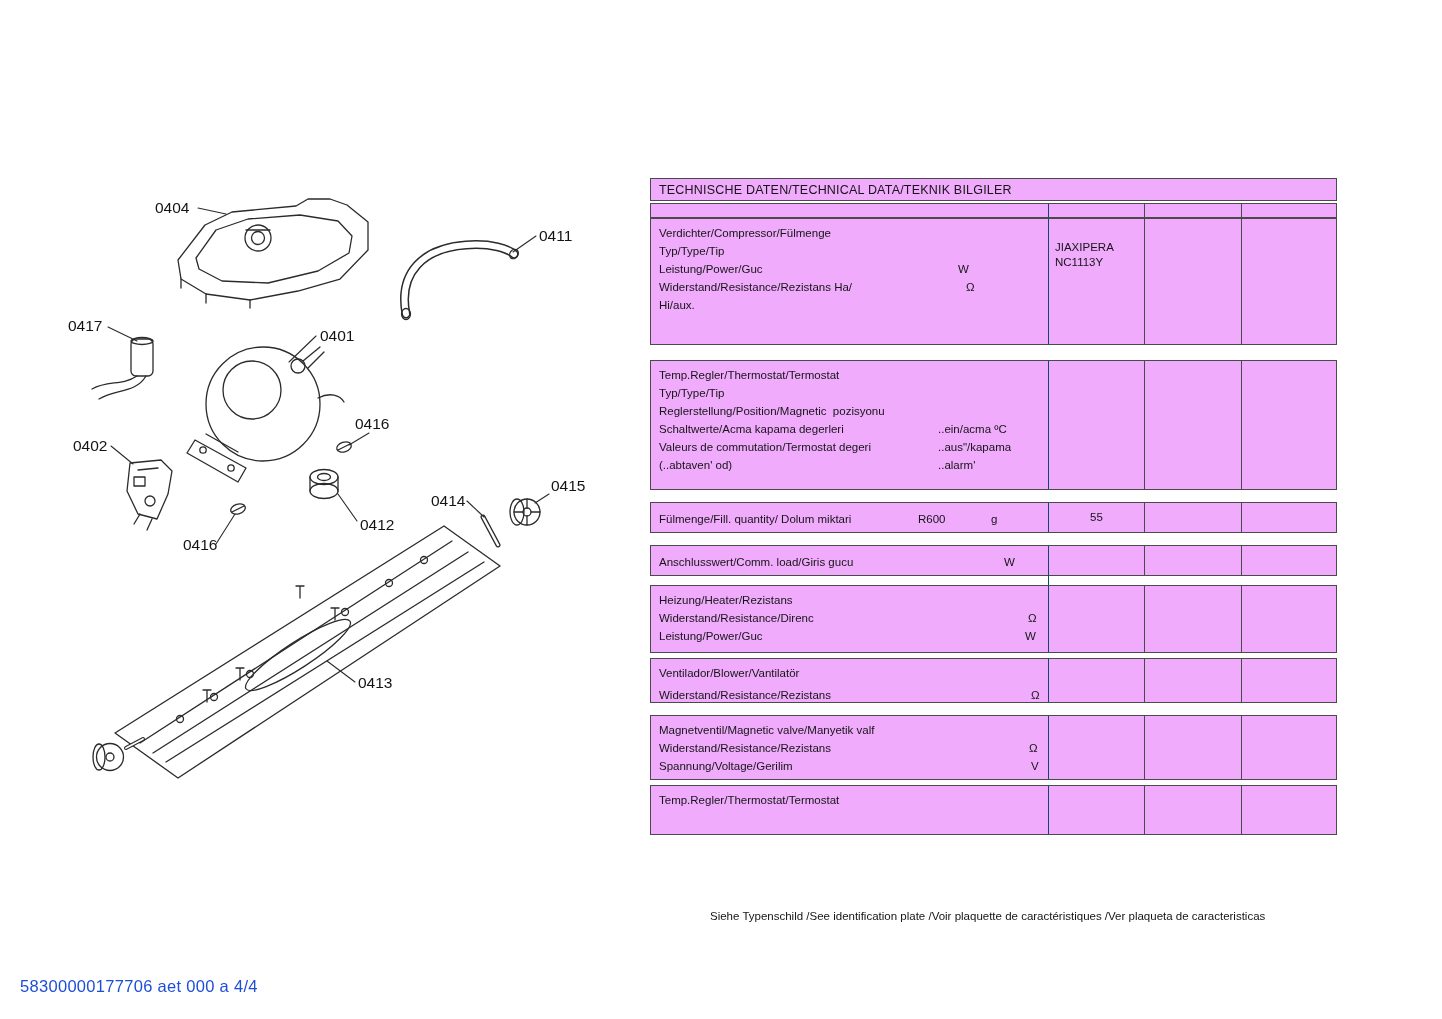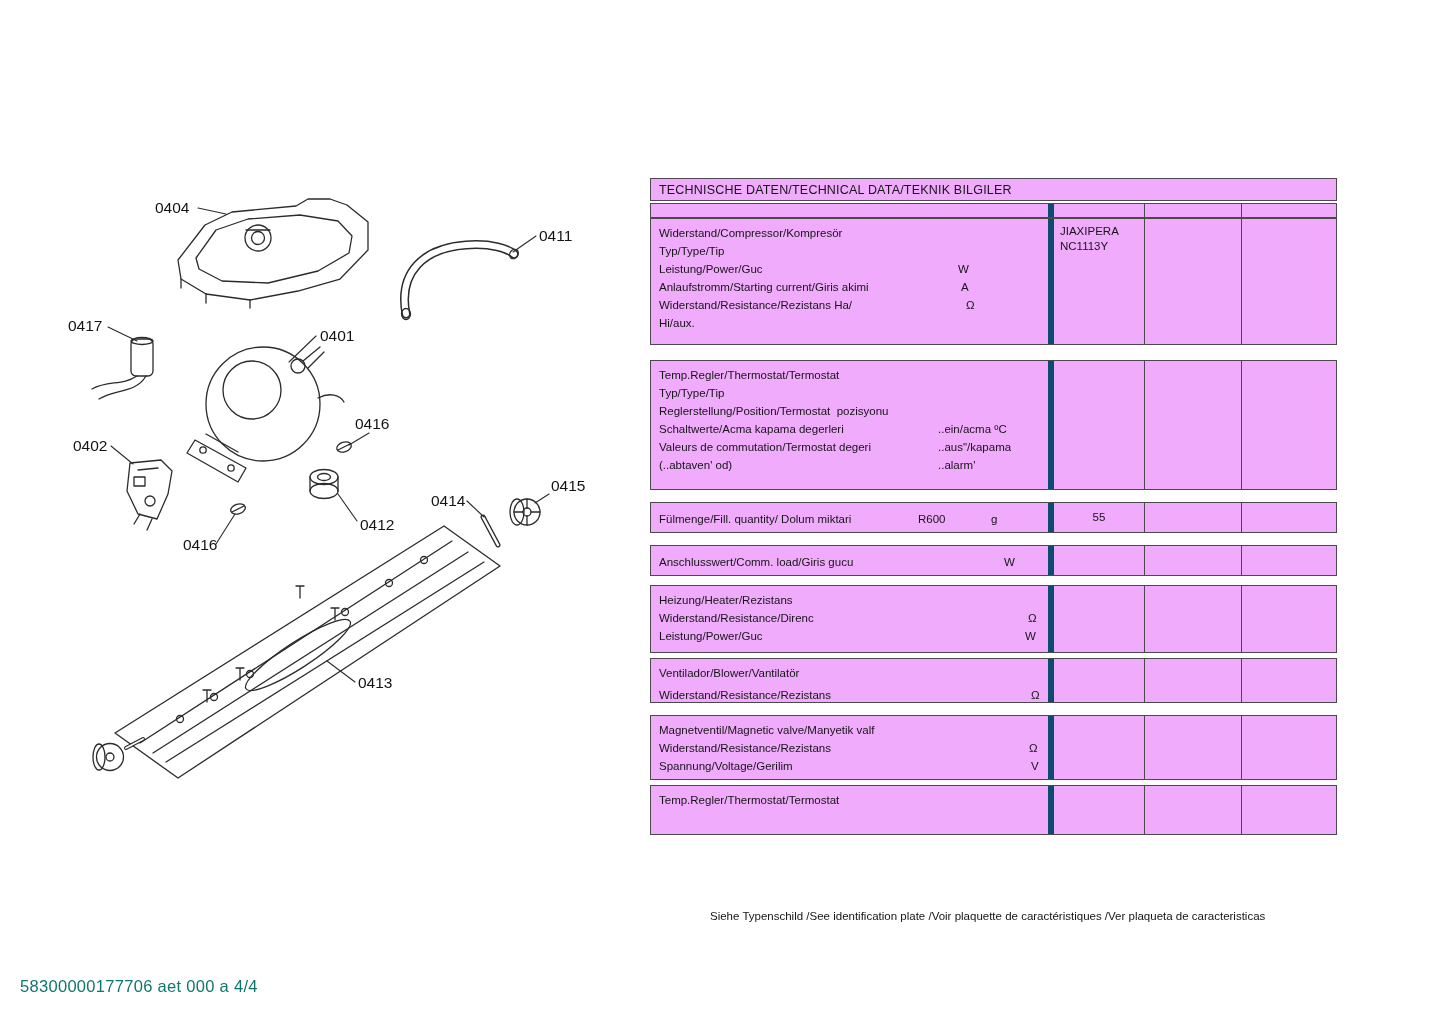--- a/index.html
+++ b/index.html
@@ -4,29 +4,29 @@
 <style>
   html,body{margin:0;padding:0;background:#fff;}
   body{width:1442px;height:1019px;position:relative;font-family:"Liberation Sans",sans-serif;color:#111;overflow:hidden;}
   .stage{position:absolute;inset:0;background:#fff;}
   svg text{font-family:"Liberation Sans",sans-serif;}
   
   .tbl{position:absolute;left:650px;top:178px;width:687px;height:660px;font-size:11.5px;color:#151515;}
   .box{position:absolute;left:0;width:687px;border:1px solid #4a4a4a;box-sizing:border-box;display:flex;background:#f0abfc;}
   .box.block{align-items:stretch;}
   .c1{width:397px;box-sizing:border-box;padding-top:5px;}
-  .c2{width:96px;border-left:6px solid #0c4a6e;box-sizing:border-box;padding:5px 6px;line-height:15px;}
+  .c2{width:96px;border-left:1px solid #0c4a6e;box-sizing:border-box;padding:21px 6px;line-height:15px;}
   .c3{width:97px;border-left:1px solid #4a4a4a;box-sizing:border-box;}
   .c4{flex:1;border-left:1px solid #4a4a4a;box-sizing:border-box;}
   .ln{position:relative;height:18px;line-height:18px;padding-left:8px;white-space:pre;}
   .u{position:absolute;top:0;}
   .title-box{display:block;padding:3px 8px;font-size:12.5px;line-height:16px;letter-spacing:.2px;}
   .center2{text-align:center;}
   .footnote{position:absolute;left:670px;top:910px;font-size:11.5px;color:#151515;white-space:nowrap;margin-left:40px;}
-  .doccode{position:absolute;left:20px;top:977px;font-size:16.5px;color:#0f766e;letter-spacing:.3px;}
+  .doccode{position:absolute;left:20px;top:977px;font-size:16.5px;color:#1d4ed8;letter-spacing:.3px;}
 </style>
 </head>
 <body>
 
 <div class="stage">
 
   <svg width="650" height="850" viewBox="0 0 650 850" style="position:absolute;left:0;top:0" fill="none" stroke="#2b2b2b" stroke-width="1.3" stroke-linejoin="round" stroke-linecap="round">
 
     <g>
       <path d="M178,260 L205,225 L232,212 L296,206 L308,199 L330,199 L347,205 L368,222 L368,250 L340,279 L298,291 L250,300 L206,294 L181,279 Z"></path>
@@ -162,40 +162,39 @@
 
     <div class="box" style="top:25px;height:15px">
       <div class="c1"></div>
       <div class="c2"></div>
       <div class="c3"></div>
       <div class="c4"></div>
     </div>
 
     <div class="box block" style="top:40px;height:127px">
       <div class="c1">
-        <div class="ln"><span>Widerstand/Compressor/Kompresör</span></div>
+        <div class="ln"><span>Verdichter/Compressor/Fülmenge</span></div>
         <div class="ln"><span>Typ/Type/Tip</span></div>
         <div class="ln"><span>Leistung/Power/Guc</span><span class="u" style="left:307px">W</span></div>
-        <div class="ln"><span>Anlaufstromm/Starting current/Giris akimi</span><span class="u" style="left:310px">A</span></div>
         <div class="ln"><span>Widerstand/Resistance/Rezistans Ha/</span><span class="u" style="left:315px">Ω</span></div>
         <div class="ln"><span style="">Hi/aux.</span></div>
       </div>
       <div class="c2">
         <div>JIAXIPERA</div>
         <div>NC1113Y</div>
       </div>
       <div class="c3"></div>
       <div class="c4"></div>
     </div>
 
     <div class="box block" style="top:182px;height:130px">
       <div class="c1">
         <div class="ln"><span>Temp.Regler/Thermostat/Termostat</span></div>
         <div class="ln"><span>Typ/Type/Tip</span></div>
-        <div class="ln"><span>Reglerstellung/Position/Termostat  pozisyonu</span></div>
+        <div class="ln"><span>Reglerstellung/Position/Magnetic  pozisyonu</span></div>
         <div class="ln"><span>Schaltwerte/Acma kapama degerleri</span><span class="u" style="left:287px">..ein/acma ºC</span></div>
         <div class="ln"><span>Valeurs de commutation/Termostat degeri</span><span class="u" style="left:287px">..aus"/kapama</span></div>
         <div class="ln"><span>(..abtaven' od)</span><span class="u" style="left:287px">..alarm'</span></div>
       </div>
       <div class="c2"></div>
       <div class="c3"></div>
       <div class="c4"></div>
     </div>
 
     <div class="box block" style="top:324px;height:31px">

